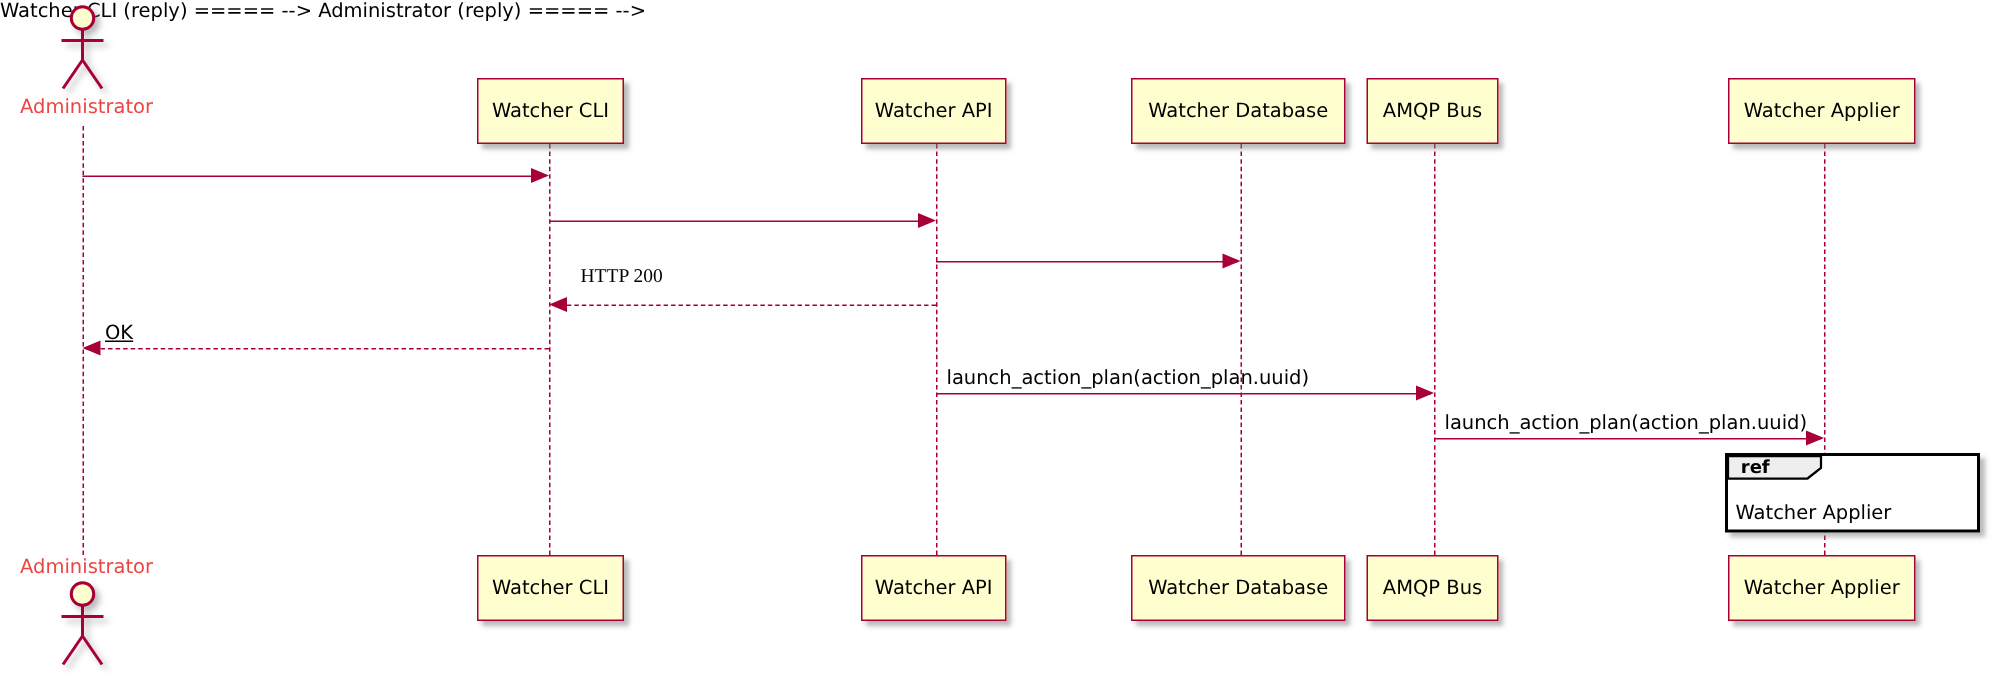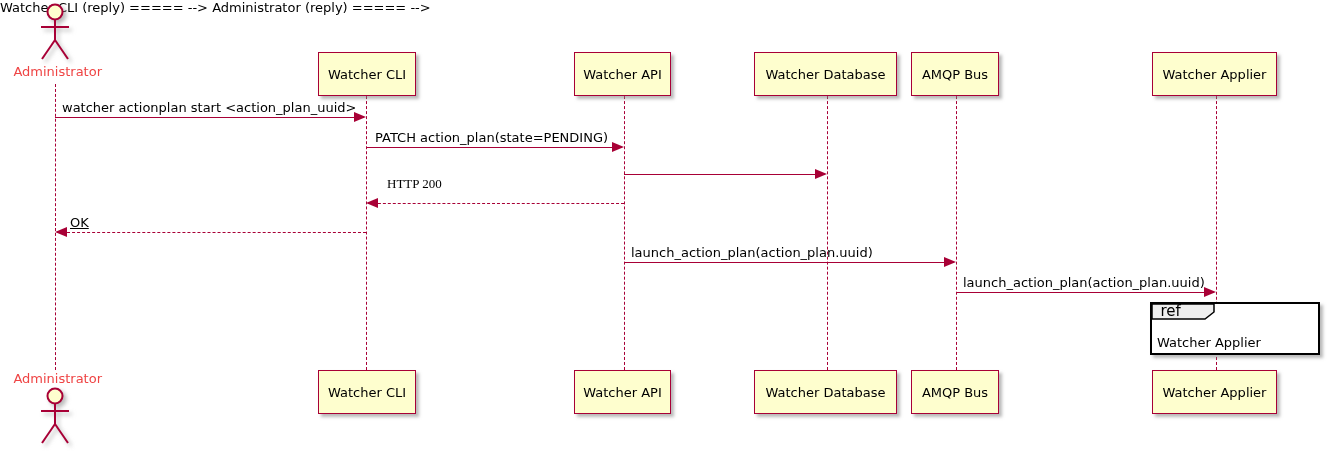--- a/index.html
+++ b/index.html
@@ -50,21 +50,21 @@
   }
   .actor-figure{position:absolute;filter:drop-shadow(3px 3px 2px rgba(130,130,130,0.55));}
   #ref-box{
     position:absolute;left:1150px;top:302px;width:170px;height:53px;
     background:#ffffff;border:2px solid #000;box-sizing:border-box;
     box-shadow:3px 3px 3px rgba(130,130,130,0.55);
   }
   #ref-tab{position:absolute;left:-0.5px;top:-0.5px;}
   #ref-tab-text{
     position:absolute;left:9px;top:0px;
-    font-weight:normal;font-size:15px;line-height:14px;color:#000;
+    font-weight:bold;font-size:12px;line-height:14px;color:#000;
   }
   .ref-line{position:absolute;left:5px;white-space:nowrap;line-height:15px;color:#000;}
 </style>
 </head>
 <body>
 
 <div id="canvas">
 
   
   <div class="lifeline" style="left:55px;top:84px;height:286px;"></div>
@@ -97,26 +97,24 @@
     <span>Watcher Database</span>
   </div>
   <div class="participant" style="left:911px;top:52px;width:88px;">
     <span>AMQP Bus</span>
   </div>
   <div class="participant" style="left:1152px;top:52px;width:125px;">
     <span>Watcher Applier</span>
   </div>
 
   
-  <div class="msg-label" style="left:62px;top:100px;">watcher actionplan start &lt;action_plan_uuid&gt;</div>
   <div class="msg-line-solid" style="left:55px;top:117px;width:309px;"></div>
   <div class="arrowhead-right" style="left:354px;top:112px;"></div>
 
   
-  <div class="msg-label" style="left:375px;top:130px;">PATCH action_plan(state=PENDING)</div>
   <div class="msg-line-solid" style="left:366px;top:147px;width:256px;"></div>
   <div class="arrowhead-right" style="left:612px;top:142px;"></div>
 
   
   <div class="msg-line-solid" style="left:624px;top:174px;width:201px;"></div>
   <div class="arrowhead-right" style="left:815px;top:169px;"></div>
 
    Watcher CLI (reply) ===== --&gt;
   <div class="msg-label" style="left:387px;top:176px;font-family:Liberation Serif, serif;">HTTP 200</div>
   <div class="msg-line-dashed" style="left:368px;top:203px;width:256px;"></div>

